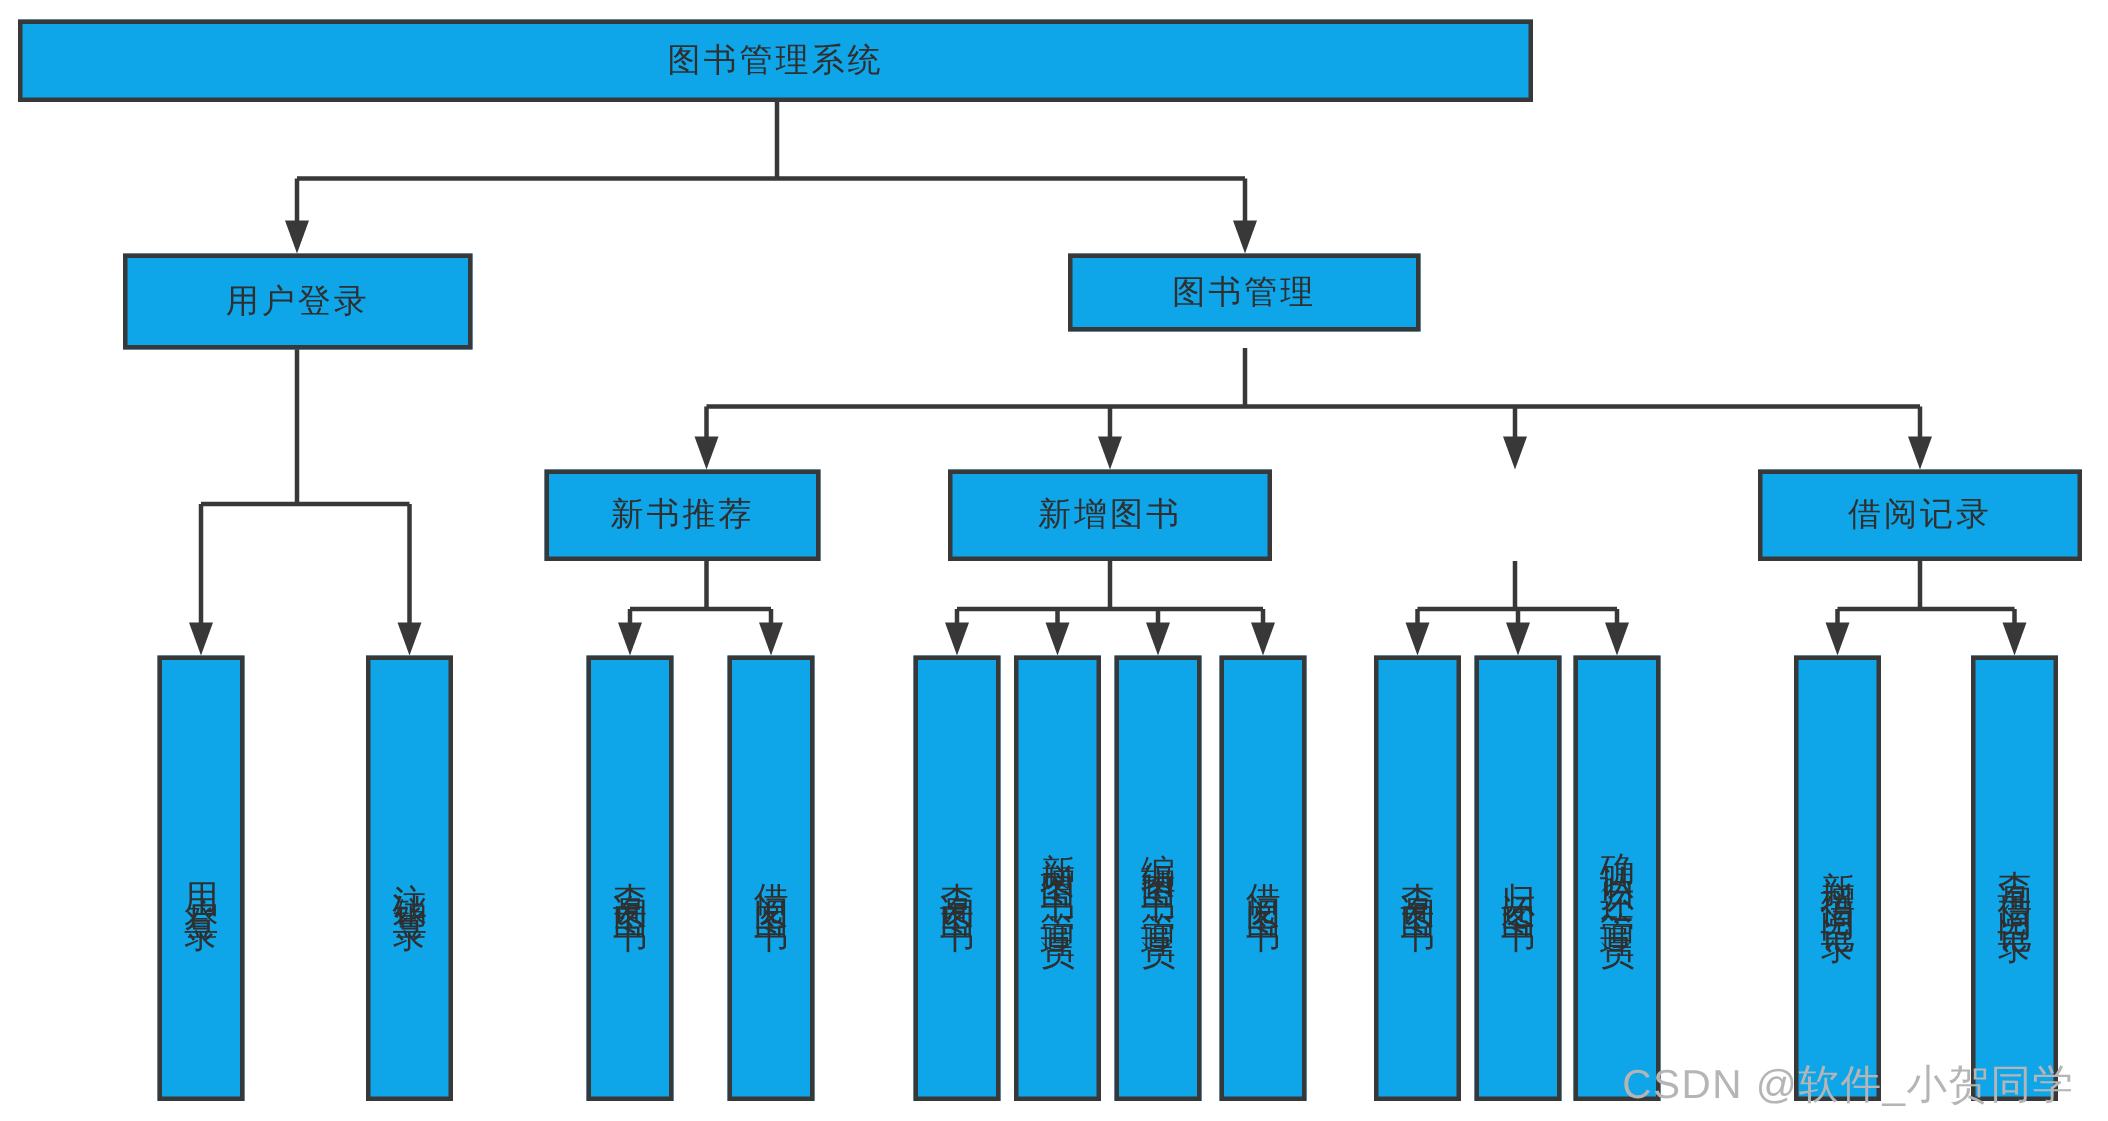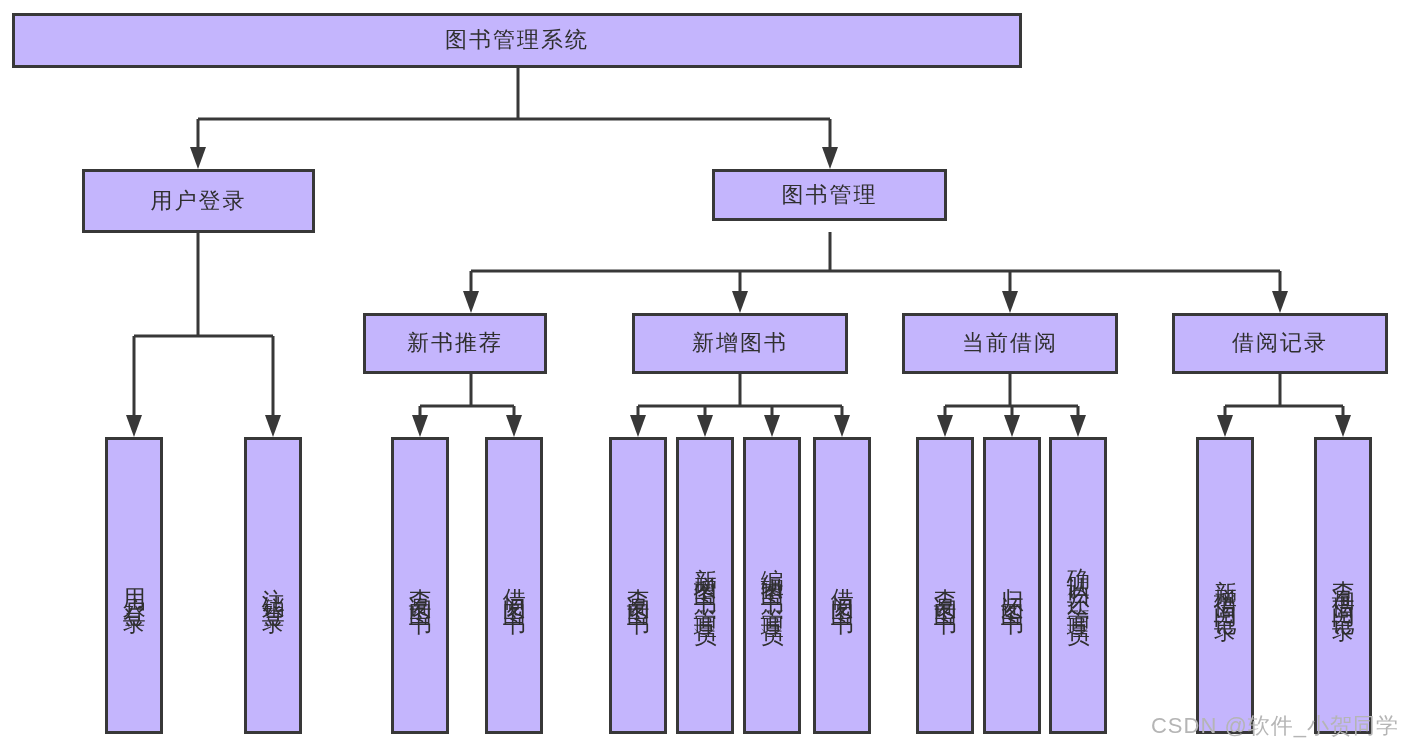--- a/index.html
+++ b/index.html
@@ -13,43 +13,43 @@
   }
   #connectors {
     position: absolute;
     left: 0; top: 0;
     width: 1405px; height: 747px;
   }
   .box {
     position: absolute;
     box-sizing: border-box;
     border: 3px solid #383838;
-    background: #c4b5fd;
+    background: #0ea5e9;
     color: #2f2f2f;
     display: flex;
     align-items: center;
     justify-content: center;
     font-size: 22px;
     letter-spacing: 2px;
     text-align: center;
     line-height: 1.1;
   }
   .box.v {
     writing-mode: vertical-rl;
     text-orientation: mixed;
     font-size: 23px;
     letter-spacing: 8px;
     padding: 4px 0;
   }
   .watermark {
     position: absolute;
-    right: 6px;
+    right: 22px;
     bottom: 6px;
     color: #b5b5b5;
-    font-size: 22px;
+    font-size: 27px;
     letter-spacing: 1px;
     white-space: nowrap;
     text-align: center;
   }
   svg line, svg path { stroke: #383838; stroke-width: 3; fill: none; }
   svg polygon { fill: #383838; stroke: none; }
 </style>
 </head>
 <body>
 
@@ -111,21 +111,20 @@
     <polygon points="1335,415 1351,415 1343,437"></polygon>
   </svg>
 
   <div class="box" style="left:12px; top:13px; width:1010px; height:55px">图书管理系统</div>
 
   <div class="box" style="left:82px; top:169px; width:233px; height:64px">用户登录</div>
   <div class="box" style="left:712px; top:169px; width:235px; height:52px">图书管理</div>
 
   <div class="box" style="left:363px; top:313px; width:184px; height:61px">新书推荐</div>
   <div class="box" style="left:632px; top:313px; width:216px; height:61px">新增图书</div>
-  <div class="box" style="left:902px; top:313px; width:216px; height:61px">当前借阅</div>
   <div class="box" style="left:1172px; top:313px; width:216px; height:61px">借阅记录</div>
 
   <div class="box v" style="left:105px; top:437px; width:58px; height:297px">用户登录</div>
   <div class="box v" style="left:244px; top:437px; width:58px; height:297px">注销登录</div>
 
   <div class="box v" style="left:391px; top:437px; width:58px; height:297px">查询图书</div>
   <div class="box v" style="left:485px; top:437px; width:58px; height:297px">借阅图书</div>
 
   <div class="box v" style="left:609px; top:437px; width:58px; height:297px">查询图书</div>
   <div class="box v" style="left:676px; top:437px; width:58px; height:297px">新增图书（管理员）</div>

